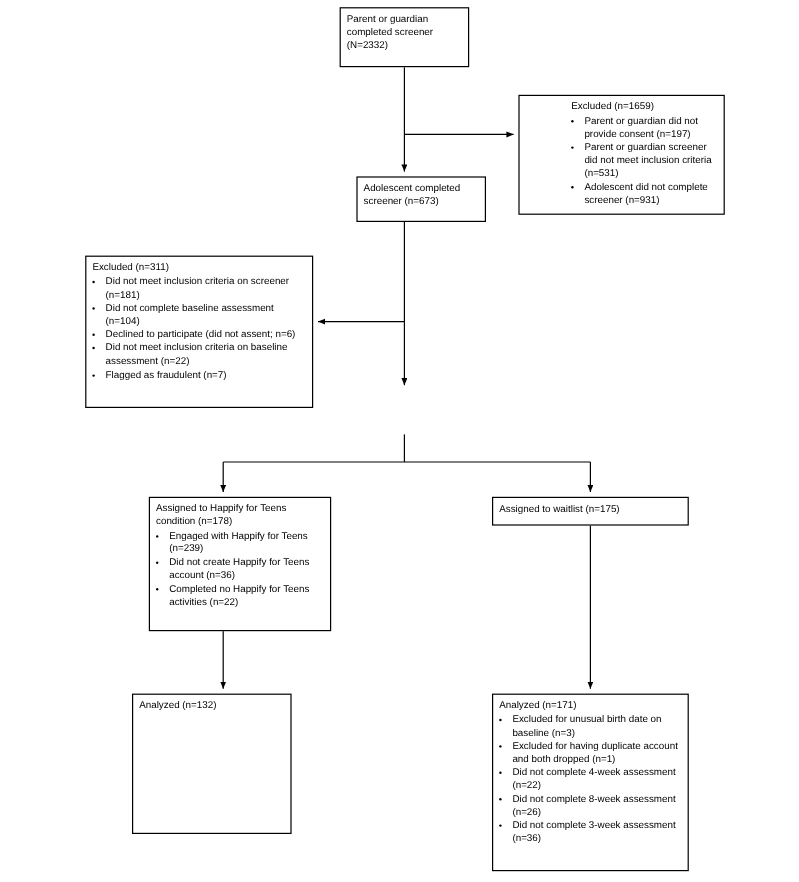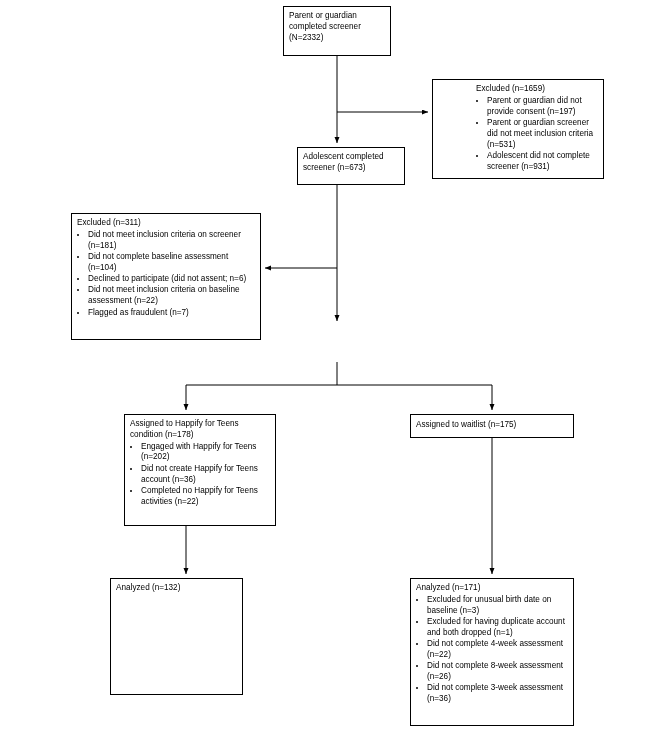--- a/index.html
+++ b/index.html
@@ -121,21 +121,21 @@
       <li>Did not meet inclusion criteria on baseline assessment (n=22)</li>
       <li>Flagged as fraudulent (n=7)</li>
     </ul>
   </div>
 
 
   <div class="box" style="left:110px; top:414px; width:152px; height:112px;margin-left:14px;">
     <div class="title">Assigned to Happify for Teens
 condition (n=178)</div>
     <ul>
-      <li>Engaged with Happify for Teens (n=202)</li>
+      <li>Engaged with Happify for Teens (n=239)</li>
       <li>Did not create Happify for Teens account (n=36)</li>
       <li>Completed no Happify for Teens activities (n=22)</li>
     </ul>
   </div>
 
   <div class="box center" style="left:410px; top:414px; width:164px; height:24px; padding-top:5px;">
     <div class="title">Assigned to waitlist (n=175)</div>
   </div>
 
   <div class="box" style="left:110px; top:578px; width:133px; height:117px;">

